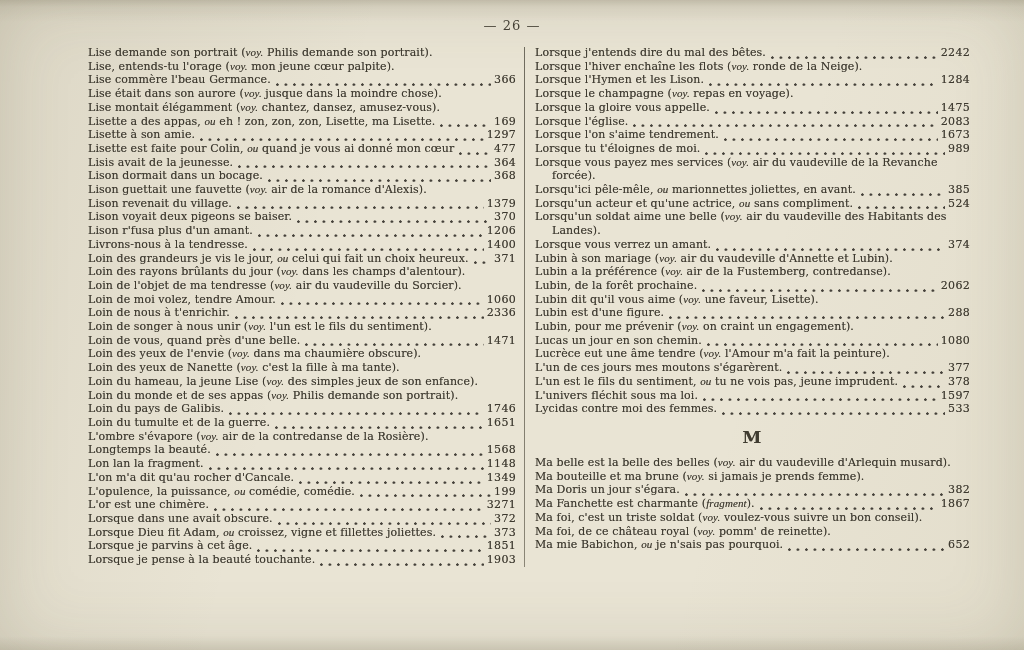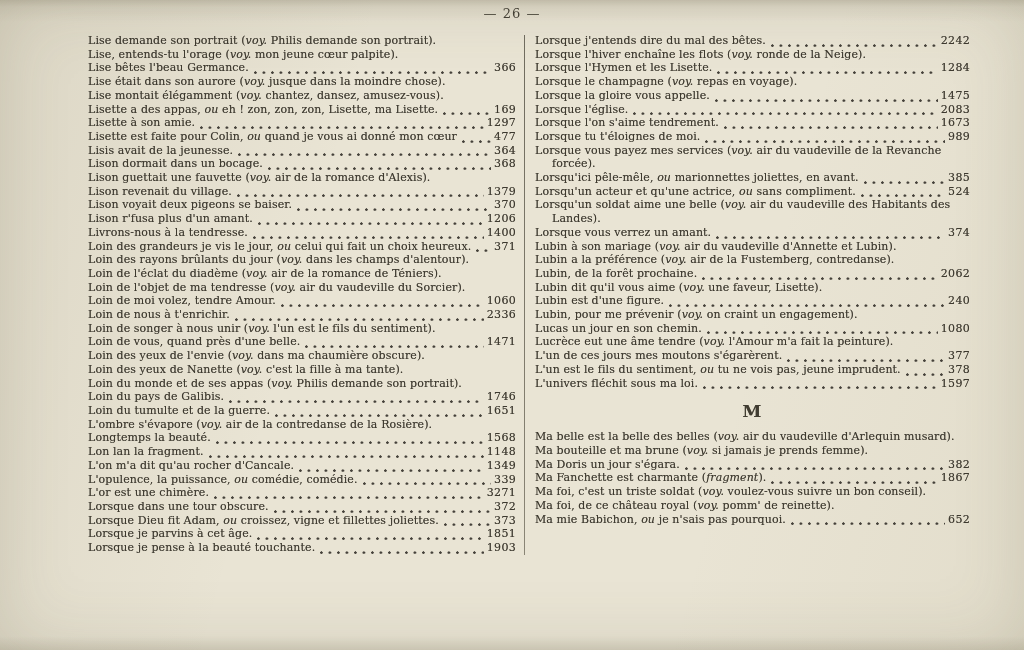--- a/index.html
+++ b/index.html
@@ -14,21 +14,21 @@
       linear-gradient(180deg, rgba(125,118,95,.28) 0px, rgba(125,118,95,.10) 7px, rgba(0,0,0,0) 22px),
       linear-gradient(0deg, rgba(120,112,88,.18) 0px, rgba(0,0,0,0) 14px),
       linear-gradient(105deg, rgba(110,100,70,.10), rgba(0,0,0,0) 32%),
       linear-gradient(285deg, rgba(150,140,100,.08), rgba(0,0,0,0) 30%),
       #e9e4d4;
     box-shadow:inset 0 0 70px rgba(95,88,62,.18);
     color:#3d392f;
   }
   .page-number{
     text-align:center;
-    padding-top:6px;
+    padding-top:18px;
     font-size:13px;
     letter-spacing:1px;
     color:#433f34;
   }
   .cols{
     display:flex;
     margin:13px 54px 0 88px;
     align-items:stretch;
   }
   .col-left{width:428px;flex:none;}
@@ -69,37 +69,37 @@
   }
   .section-header{
     text-align:center;
     font-size:17px;
     font-weight:bold;
     letter-spacing:1px;
     color:#403c31;
     margin:11px 0 9px 0;
     text-shadow:0 0 .4px rgba(61,57,47,.6);
   }
-  i{font-style:italic;}
+  i{font-style:italic;font-family:Liberation Serif, serif;}
 </style>
 </head>
 <body>
 
 <div class="page">
   <div class="page-number">— 26 —</div>
   <div class="cols">
     <div class="col-left" id="col-left">
         <div class="entry">
           <span class="t">Lise demande son portrait (<i>voy.</i> Philis demande son portrait).</span>
         </div>
         <div class="entry">
           <span class="t">Lise, entends-tu l'orage (<i>voy.</i> mon jeune cœur palpite).</span>
         </div>
         <div class="entry">
-          <span class="t">Lise bêtes l'beau Germance.</span>
+          <span class="t">Lise commère l'beau Germance.</span>
           <span class="dots"></span>
           <span class="num">366</span>
         </div>
         <div class="entry">
           <span class="t">Lise était dans son aurore (<i>voy.</i> jusque dans la moindre chose).</span>
         </div>
         <div class="entry">
           <span class="t">Lise montait élégamment (<i>voy.</i> chantez, dansez, amusez-vous).</span>
         </div>
         <div class="entry">
@@ -152,23 +152,20 @@
         </div>
         <div class="entry">
           <span class="t">Loin des grandeurs je vis le jour, <i>ou</i> celui qui fait un choix heureux.</span>
           <span class="dots"></span>
           <span class="num">371</span>
         </div>
         <div class="entry">
           <span class="t">Loin des rayons brûlants du jour (<i>voy.</i> dans les champs d'alentour).</span>
         </div>
         <div class="entry">
-          <span class="t">Loin de l'éclat du diadème (<i>voy.</i> air de la romance de Téniers).</span>
-        </div>
-        <div class="entry">
           <span class="t">Loin de l'objet de ma tendresse (<i>voy.</i> air du vaudeville du Sorcier).</span>
         </div>
         <div class="entry">
           <span class="t">Loin de moi volez, tendre Amour.</span>
           <span class="dots"></span>
           <span class="num">1060</span>
         </div>
         <div class="entry">
           <span class="t">Loin de nous à t'enrichir.</span>
           <span class="dots"></span>
@@ -182,20 +179,23 @@
           <span class="dots"></span>
           <span class="num">1471</span>
         </div>
         <div class="entry">
           <span class="t">Loin des yeux de l'envie (<i>voy.</i> dans ma chaumière obscure).</span>
         </div>
         <div class="entry">
           <span class="t">Loin des yeux de Nanette (<i>voy.</i> c'est la fille à ma tante).</span>
         </div>
         <div class="entry">
+          <span class="t">Loin du hameau, la jeune Lise (<i>voy.</i> des simples jeux de son enfance).</span>
+        </div>
+        <div class="entry">
           <span class="t">Loin du monde et de ses appas (<i>voy.</i> Philis demande son portrait).</span>
         </div>
         <div class="entry">
           <span class="t">Loin du pays de Galibis.</span>
           <span class="dots"></span>
           <span class="num">1746</span>
         </div>
         <div class="entry">
           <span class="t">Loin du tumulte et de la guerre.</span>
           <span class="dots"></span>
@@ -215,29 +215,29 @@
           <span class="num">1148</span>
         </div>
         <div class="entry">
           <span class="t">L'on m'a dit qu'au rocher d'Cancale.</span>
           <span class="dots"></span>
           <span class="num">1349</span>
         </div>
         <div class="entry">
           <span class="t">L'opulence, la puissance, <i>ou</i> comédie, comédie.</span>
           <span class="dots"></span>
-          <span class="num">339</span>
+          <span class="num">199</span>
         </div>
         <div class="entry">
           <span class="t">L'or est une chimère.</span>
           <span class="dots"></span>
           <span class="num">3271</span>
         </div>
         <div class="entry">
-          <span class="t">Lorsque dans une tour obscure.</span>
+          <span class="t">Lorsque dans une avait obscure.</span>
           <span class="dots"></span>
           <span class="num">372</span>
         </div>
         <div class="entry">
           <span class="t">Lorsque Dieu fit Adam, <i>ou</i> croissez, vigne et fillettes joliettes.</span>
           <span class="dots"></span>
           <span class="num">373</span>
         </div>
         <div class="entry">
           <span class="t">Lorsque je parvins à cet âge.</span>
@@ -255,21 +255,21 @@
       <div id="col-right-before">
           <div class="entry">
             <span class="t">Lorsque j'entends dire du mal des bêtes.</span>
             <span class="dots"></span>
             <span class="num">2242</span>
           </div>
           <div class="entry">
             <span class="t">Lorsque l'hiver enchaîne les flots (<i>voy.</i> ronde de la Neige).</span>
           </div>
           <div class="entry">
-            <span class="t">Lorsque l'Hymen et les Lisette.</span>
+            <span class="t">Lorsque l'Hymen et les Lison.</span>
             <span class="dots"></span>
             <span class="num">1284</span>
           </div>
           <div class="entry">
             <span class="t">Lorsque le champagne (<i>voy.</i> repas en voyage).</span>
           </div>
           <div class="entry">
             <span class="t">Lorsque la gloire vous appelle.</span>
             <span class="dots"></span>
             <span class="num">1475</span>
@@ -320,21 +320,21 @@
             <span class="t">Lubin, de la forêt prochaine.</span>
             <span class="dots"></span>
             <span class="num">2062</span>
           </div>
           <div class="entry">
             <span class="t">Lubin dit qu'il vous aime (<i>voy.</i> une faveur, Lisette).</span>
           </div>
           <div class="entry">
             <span class="t">Lubin est d'une figure.</span>
             <span class="dots"></span>
-            <span class="num">240</span>
+            <span class="num">288</span>
           </div>
           <div class="entry">
             <span class="t">Lubin, pour me prévenir (<i>voy.</i> on craint un engagement).</span>
           </div>
           <div class="entry">
             <span class="t">Lucas un jour en son chemin.</span>
             <span class="dots"></span>
             <span class="num">1080</span>
           </div>
           <div class="entry">
@@ -347,20 +347,25 @@
           </div>
           <div class="entry">
             <span class="t">L'un est le fils du sentiment, <i>ou</i> tu ne vois pas, jeune imprudent.</span>
             <span class="dots"></span>
             <span class="num">378</span>
           </div>
           <div class="entry">
             <span class="t">L'univers fléchit sous ma loi.</span>
             <span class="dots"></span>
             <span class="num">1597</span>
+          </div>
+          <div class="entry">
+            <span class="t">Lycidas contre moi des femmes.</span>
+            <span class="dots"></span>
+            <span class="num">533</span>
           </div>
         </div>
       <div class="section-header">M</div>
       <div id="col-right-after">
           <div class="entry">
             <span class="t">Ma belle est la belle des belles (<i>voy.</i> air du vaudeville d'Arlequin musard).</span>
           </div>
           <div class="entry">
             <span class="t">Ma bouteille et ma brune (<i>voy.</i> si jamais je prends femme).</span>
           </div>

